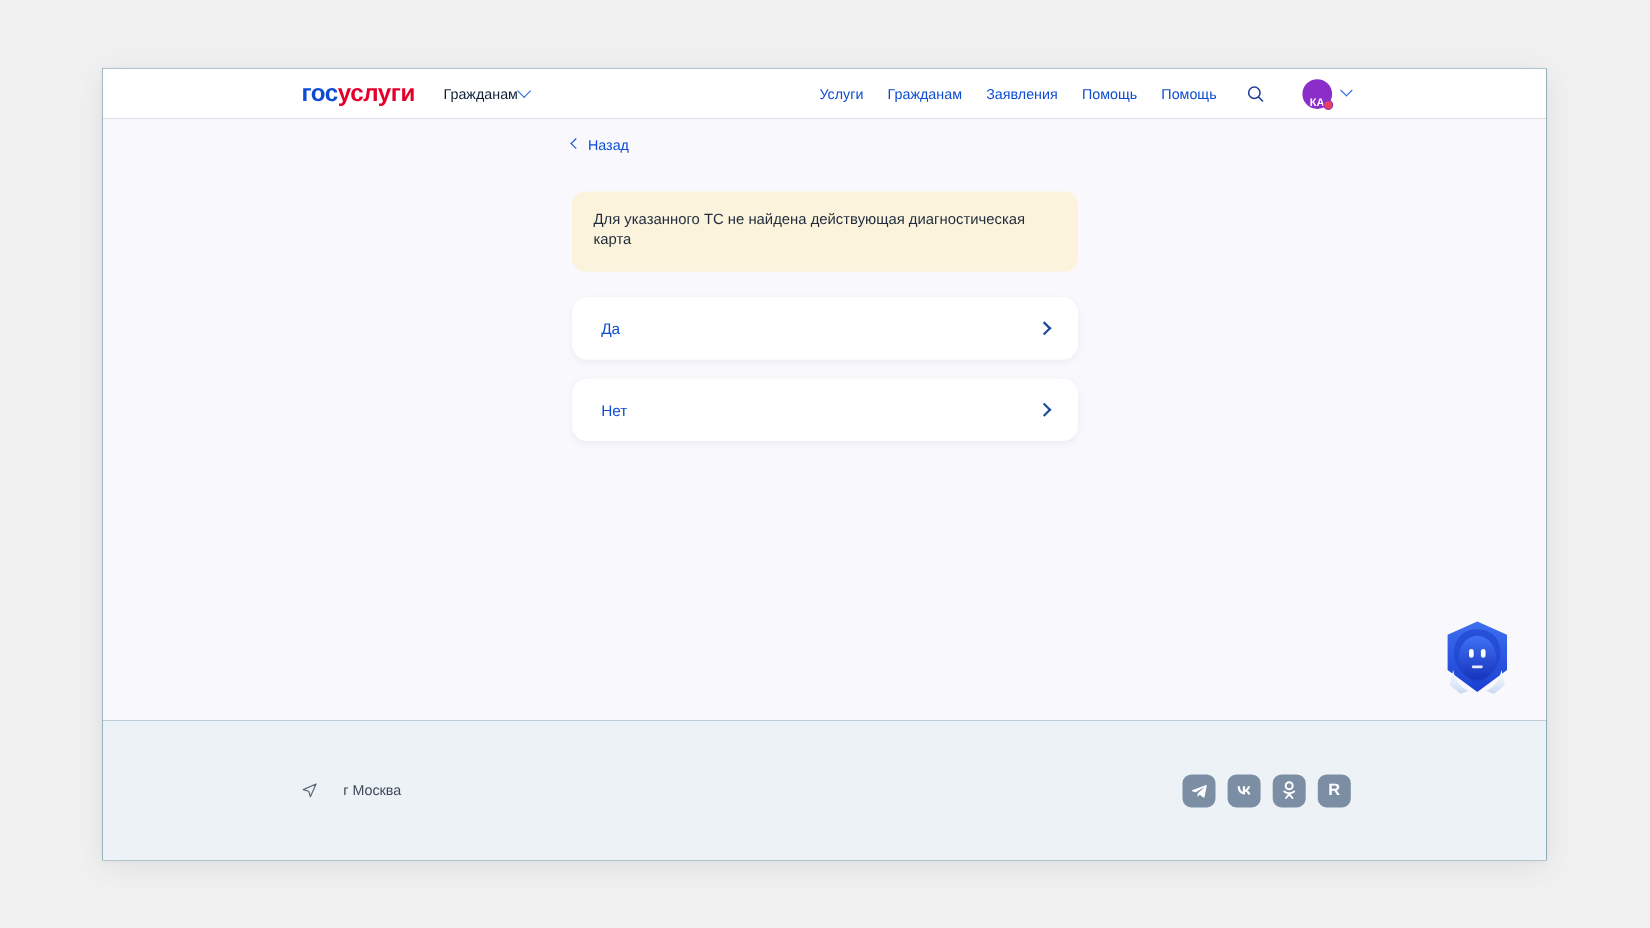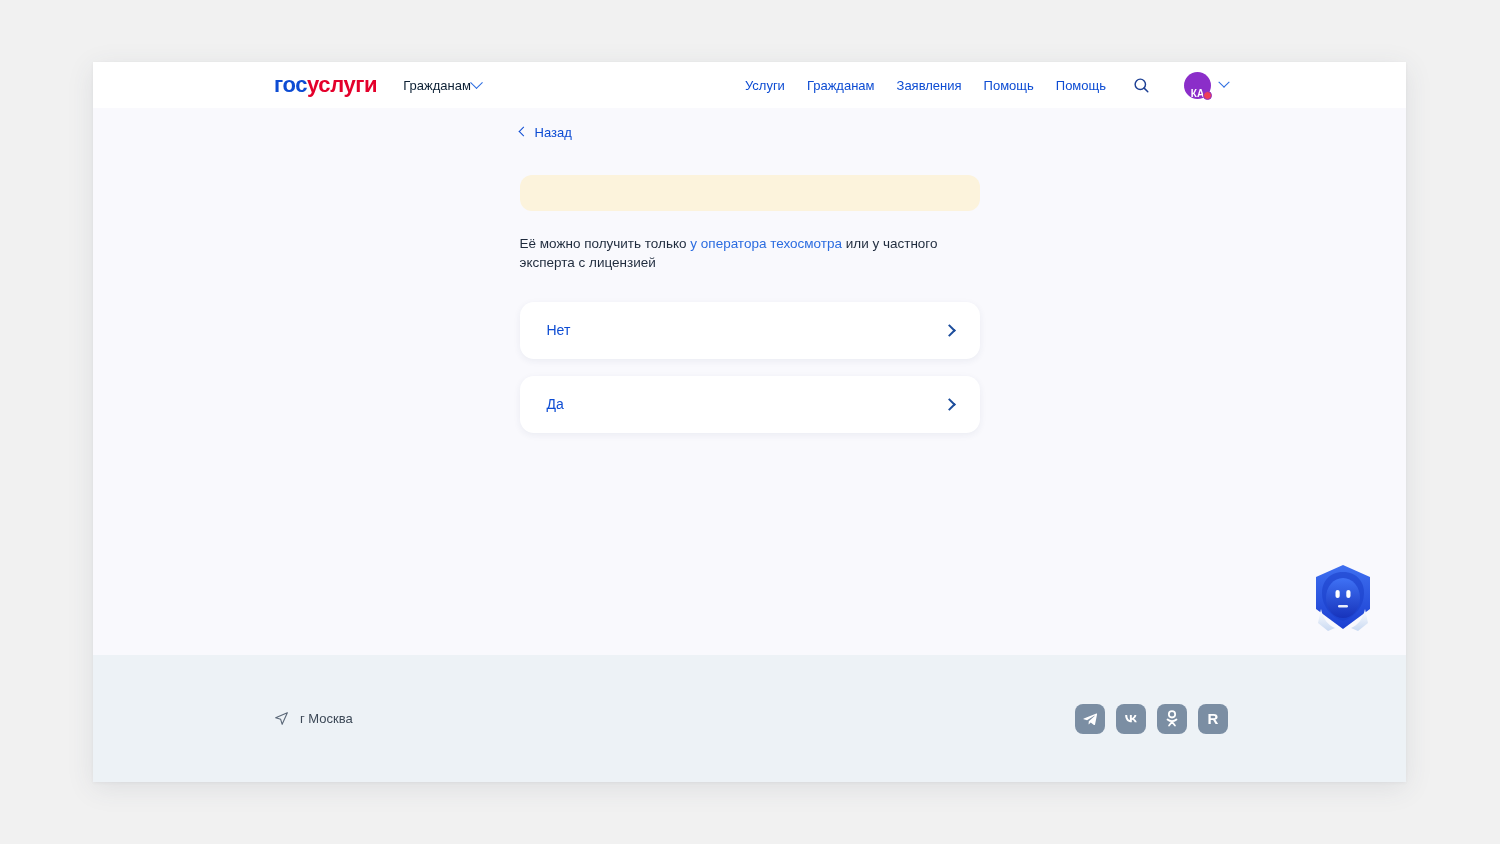--- a/index.html
+++ b/index.html
@@ -238,21 +238,21 @@
     flex: 0 0 auto;
     height: 127px;
     background: #edf2f6;
     display: flex;
     align-items: center;
     padding: 0 178px 0 181px;
   }
   .geo {
     display: flex;
     align-items: center;
-    gap: 11px;
+    gap: 23px;
     color: #3d4957;
     font-size: 13px;
     cursor: pointer;
   }
   .socials {
     margin-left: auto;
     display: flex;
     align-items: center;
     gap: 11px;
   }
@@ -316,33 +316,31 @@
   <main class="main-area">
     <div class="content">
 
       <a class="back-link" href="#">
         <span class="chev-left"></span>
         <span>Назад</span>
       </a>
 
 
       <div class="alert">
-      </div>
-
-      <p class="hint">
-        <span>Её можно получить только </span><a href="#">у оператора техосмотра</a><span> или у частного эксперта с лицензией</span>
-      </p>
+        <div class="alert-desc">Для указанного ТС не найдена действующая диагностическая карта</div>
+      </div>
+
+
+      <div class="option-card">
+        <span class="label">Да</span>
+        <span class="chev-right"></span>
+      </div>
 
       <div class="option-card">
         <span class="label">Нет</span>
-        <span class="chev-right"></span>
-      </div>
-
-      <div class="option-card">
-        <span class="label">Да</span>
         <span class="chev-right"></span>
       </div>
 
     </div>
 
     <div class="assistant">
       <svg width="70" height="72" viewBox="0 0 70 72">
         <defs>
           <linearGradient id="hoodG" x1="0" y1="0" x2="0" y2="1">
             <stop offset="0" stop-color="#3e6ff0"></stop>

